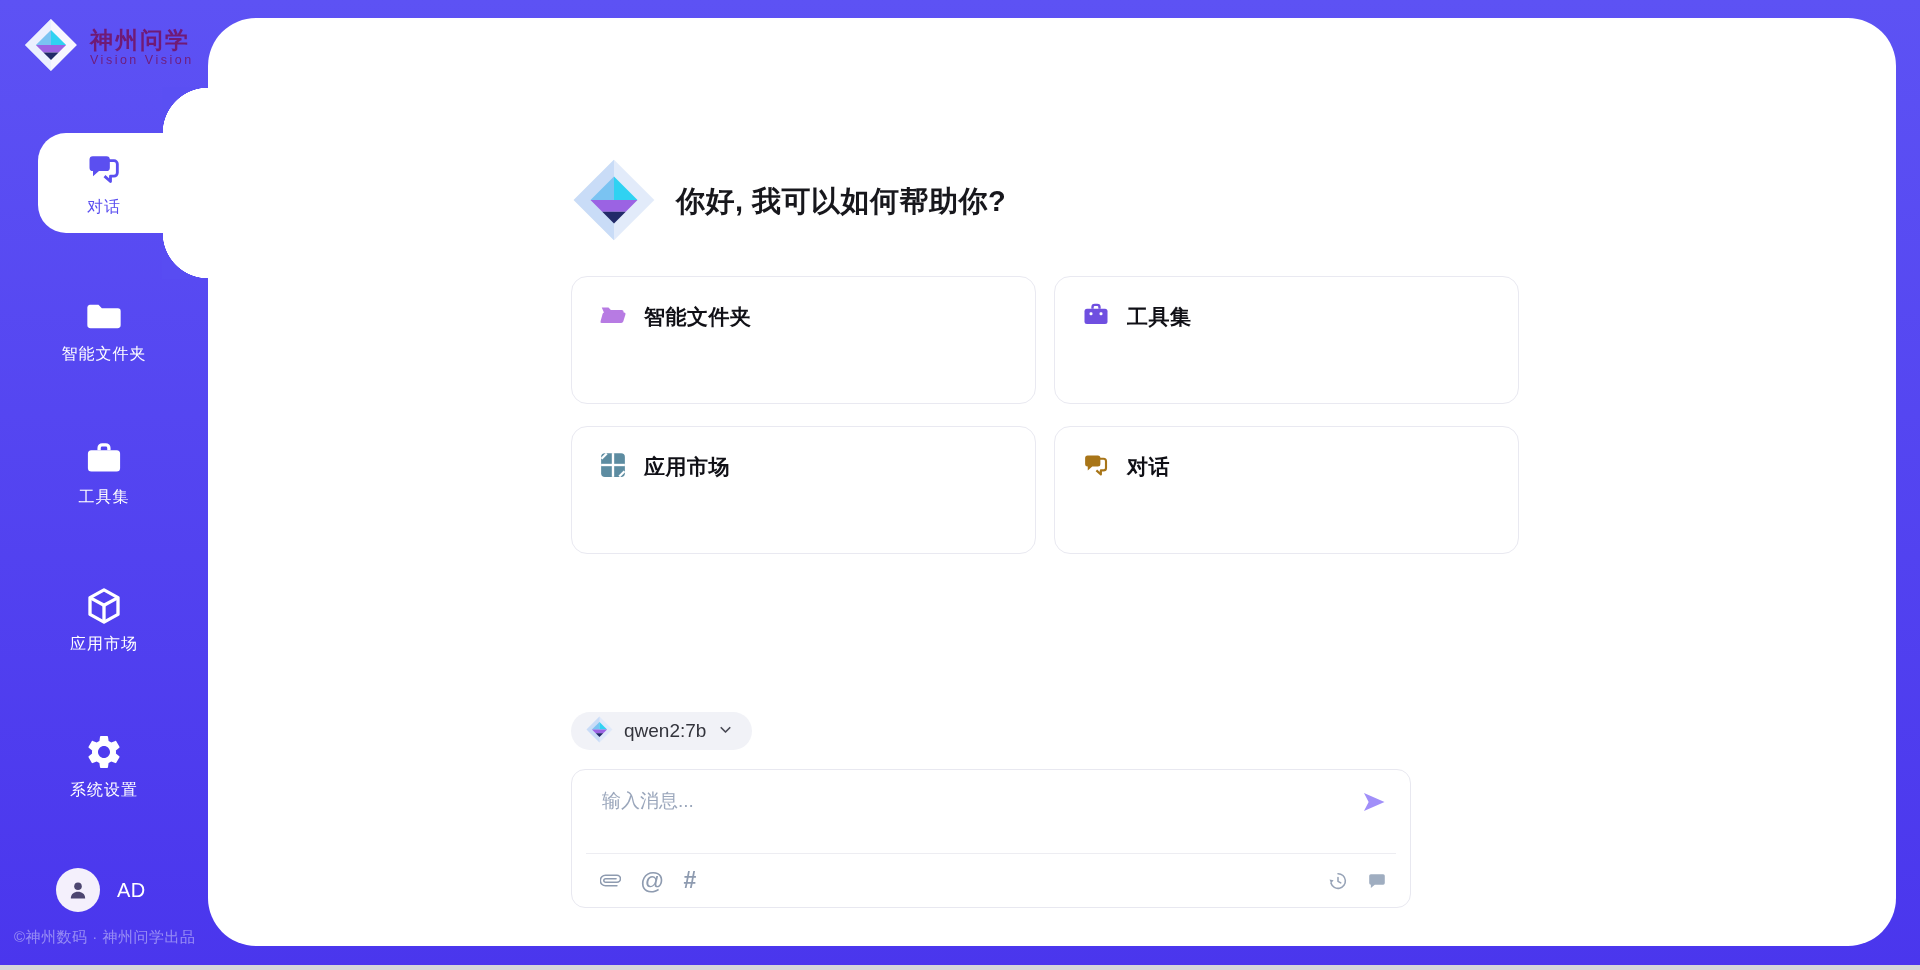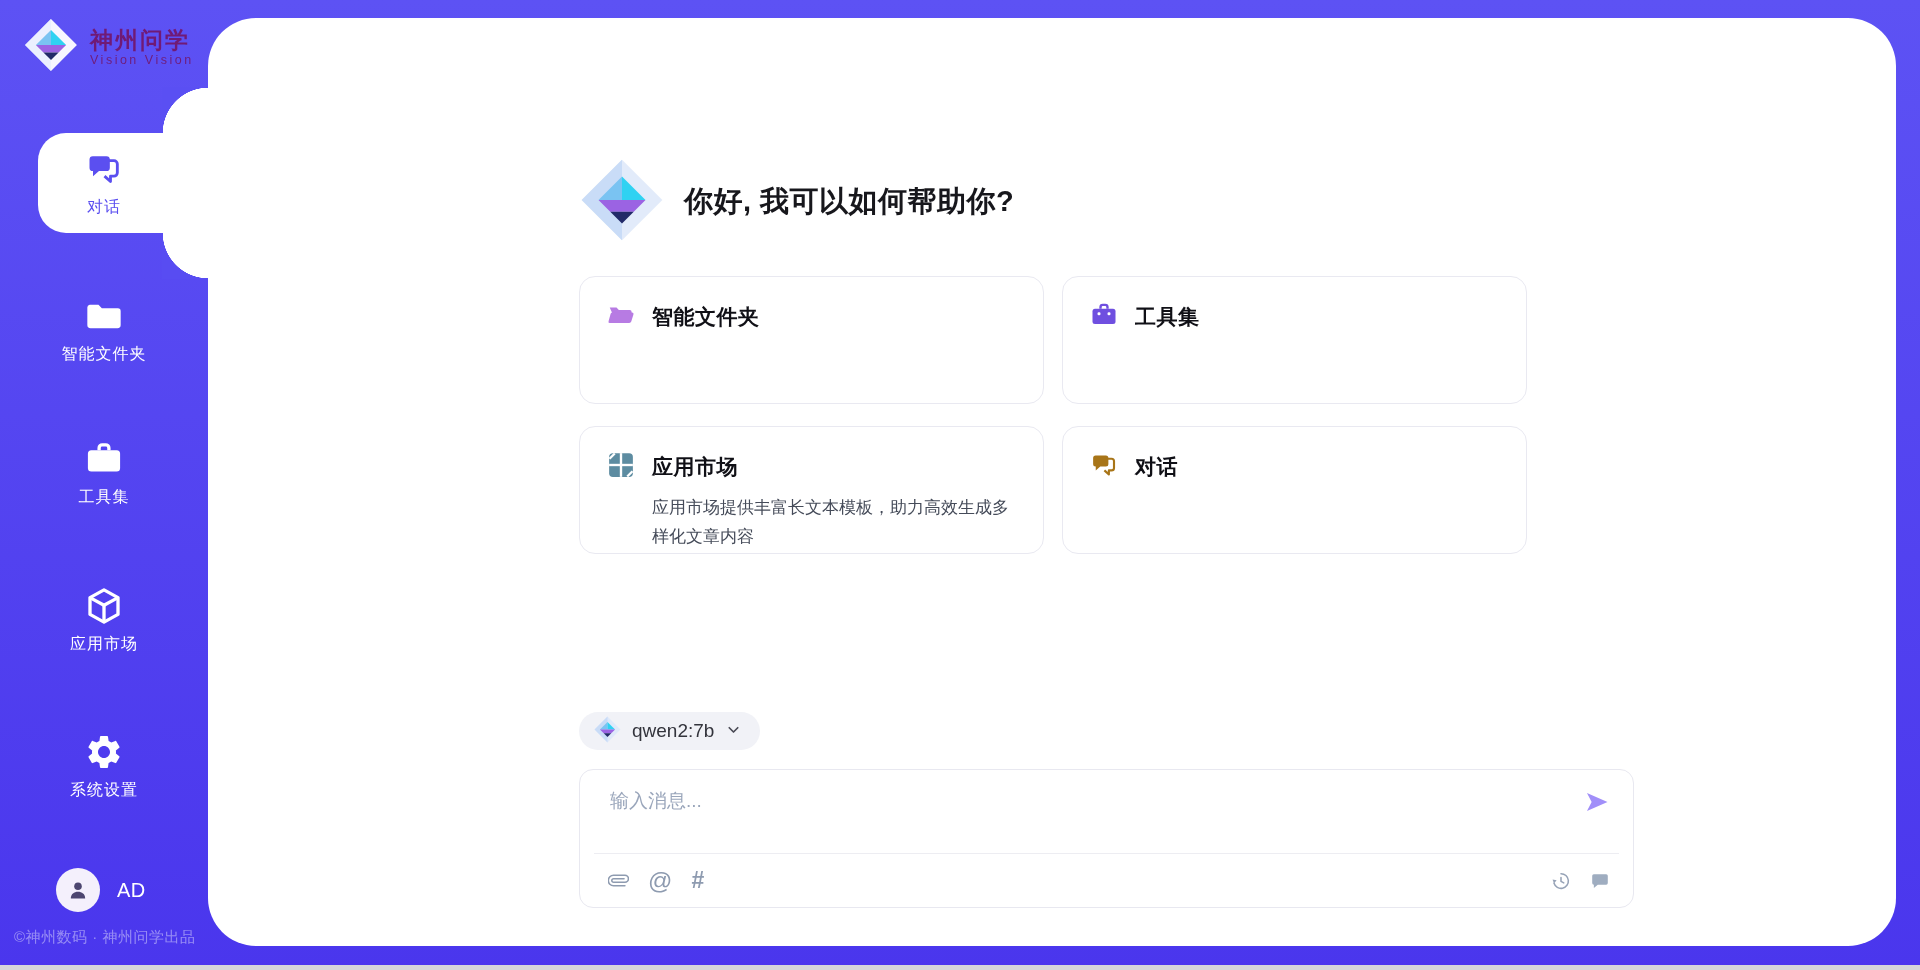--- a/index.html
+++ b/index.html
@@ -43,21 +43,21 @@
     padding:23px 22px 0 26px;cursor:pointer;}
   .card-head{display:flex;align-items:center;gap:16px;}
   .card-title{font-size:21px;font-weight:700;color:#101016;letter-spacing:.5px;}
   .card-desc{margin:9px 0 0 46px;font-size:17px;line-height:29px;color:#454b59;max-width:372px;}
   .c-folder{color:#B77BE3}.c-toolbox{color:#6F4FE0}.c-grid{color:#5D8CA1}.c-chat{color:#A87518}
 
   .model-pill{position:absolute;left:363px;top:694px;height:38px;border-radius:23px;background:#f1f2f7;
     display:inline-flex;align-items:center;gap:11px;padding:0 18px 0 15px;cursor:pointer;}
   .model-name{font-size:19px;color:#33343c;}
 
-  .composer{position:absolute;left:363px;top:751px;width:1055px;height:139px;box-sizing:border-box;
+  .composer{position:absolute;left:363px;top:751px;width:840px;height:139px;box-sizing:border-box;
     background:#fff;border:1px solid #e8e8f0;border-radius:14px;}
   .composer textarea{position:absolute;left:28px;top:16px;width:850px;height:56px;border:none;outline:none;
     resize:none;font-size:19px;color:#333;font-family:inherit;background:transparent;}
   .composer textarea::placeholder{color:#9aa6bb;}
   .send-btn{position:absolute;right:20px;top:17px;width:32px;height:32px;border:none;background:transparent;
     padding:0;cursor:pointer;display:flex;align-items:center;justify-content:center;}
   .composer .divider{position:absolute;left:14px;right:14px;top:83px;height:1px;background:#ededf2;}
   .toolbar{position:absolute;left:28px;right:22px;top:84px;height:53px;display:flex;align-items:center;gap:19px;color:#8e9bb0;}
   .tb-icon{display:flex;align-items:center;justify-content:center;cursor:pointer;}
   .tb-at{font-size:24px;line-height:1;}
@@ -146,21 +146,21 @@
     <svg width="26" height="26" viewBox="0 0 24 24">
       <circle cx="12" cy="8.6" r="3.5" fill="#4D4670"></circle>
       <path d="M5.4 19.4c0-3.7 3-5.9 6.6-5.9s6.6 2.2 6.6 5.9v.4H5.4z" fill="#4D4670"></path>
     </svg>
   </span>
   <span class="user-name">AD</span>
 </div>
 
 <div class="sidebar-footer">©神州数码 · 神州问学出品</div>
 
-<div class="main-panel" style="background:transparent;margin-left:8px;">
+<div class="main-panel" style="background:transparent;">
 
   <div class="greeting">
     <span>
       <svg width="84" height="84" viewBox="0 0 100 100">
         <polygon points="50,2 98,50 50,98 2,50" fill="#e2ebfa"></polygon>
         <polygon points="50,2 2,50 50,98" fill="#c9dcf7"></polygon>
         <polygon points="50,22 22,50 50,50" fill="#7AC3F2"></polygon>
         <polygon points="50,22 78,50 50,50" fill="#2FD2F2"></polygon>
         <polygon points="22,50 78,50 64,64 36,64" fill="#9B63E3"></polygon>
         <polygon points="36,64 64,64 50,78" fill="#222A68"></polygon>
@@ -205,21 +205,20 @@
             <g stroke="#ffffff" stroke-width="1.9">
               <path d="M12 2.5V21.5"></path>
                 <path d="M2.5 12H21.5"></path>
               <path d="M2.8 7 7 2.8"></path>
                 <path d="M17 21.2 21.2 17"></path>
             </g>
           </svg>
         </span>
         <span class="card-title">应用市场</span>
       </div>
-      <div class="card-desc">应用市场提供丰富长文本模板，助力高效生成多样化文章内容</div>
     </div>
 
     <div class="card">
       <div class="card-head">
         <span class="c-chat">
           <svg width="30" height="30" viewBox="0 0 24 24" fill="none">
             <path d="M10 7h8a2 2 0 0 1 2 2v5.3a2 2 0 0 1-2 2h-2.1v3.2l-3.6-3.2" stroke="currentColor" stroke-width="1.7" stroke-linejoin="round"></path>
             <path d="M5.3 4.3h8.2a2 2 0 0 1 2 2v4.9a2 2 0 0 1-2 2H9l-3.6 3.1v-3.1h-.1a2 2 0 0 1-2-2V6.3a2 2 0 0 1 2-2z" fill="currentColor"></path>
           </svg>
         </span>

